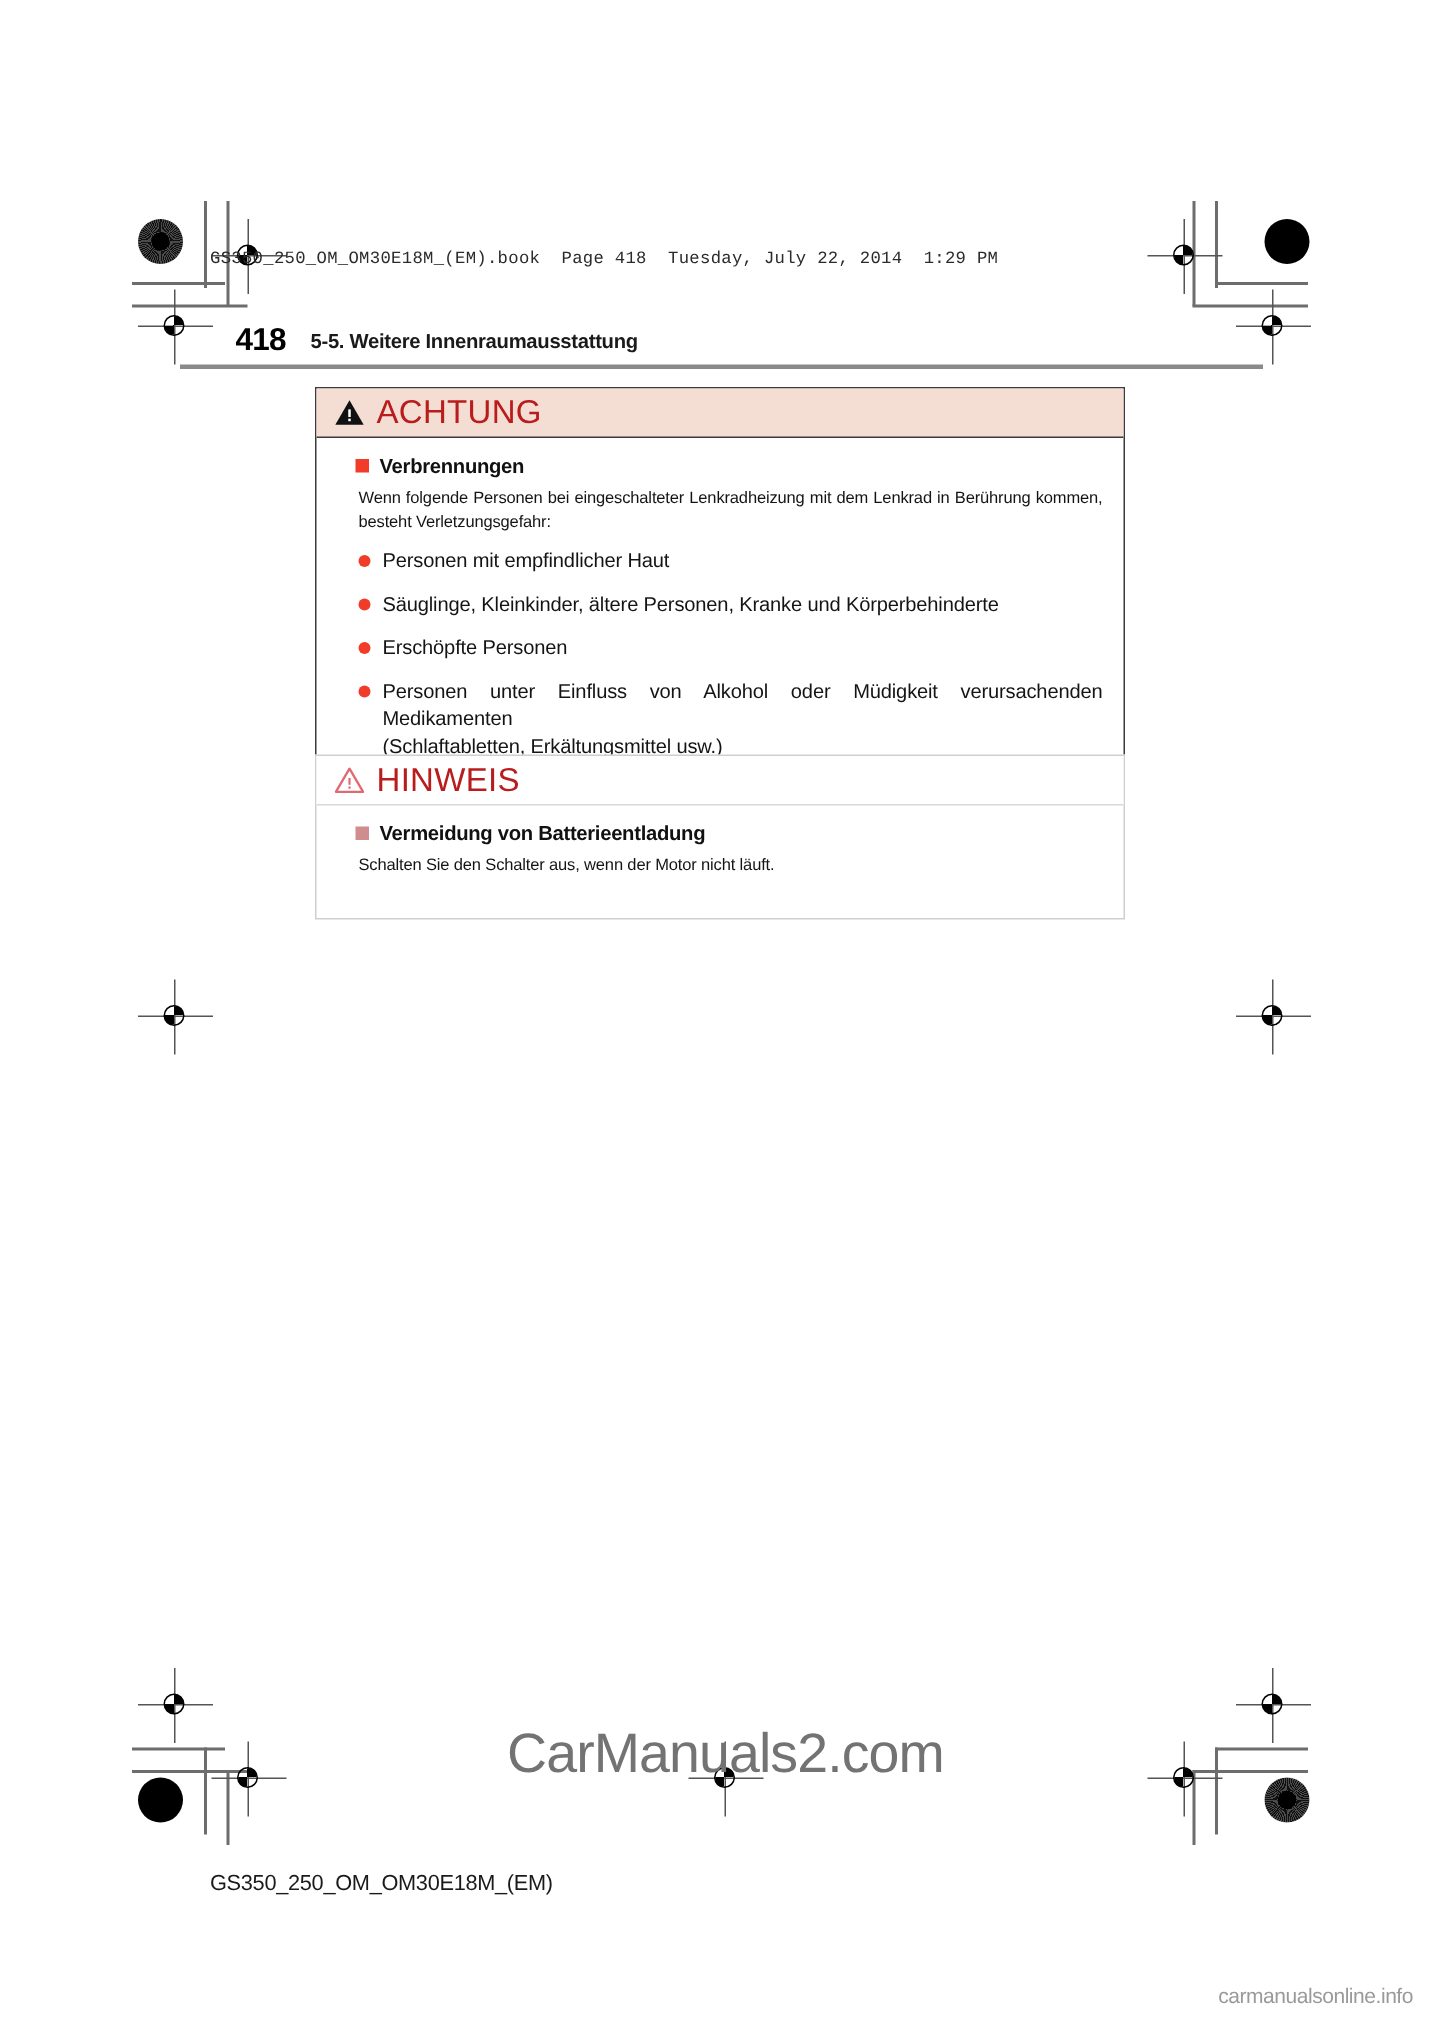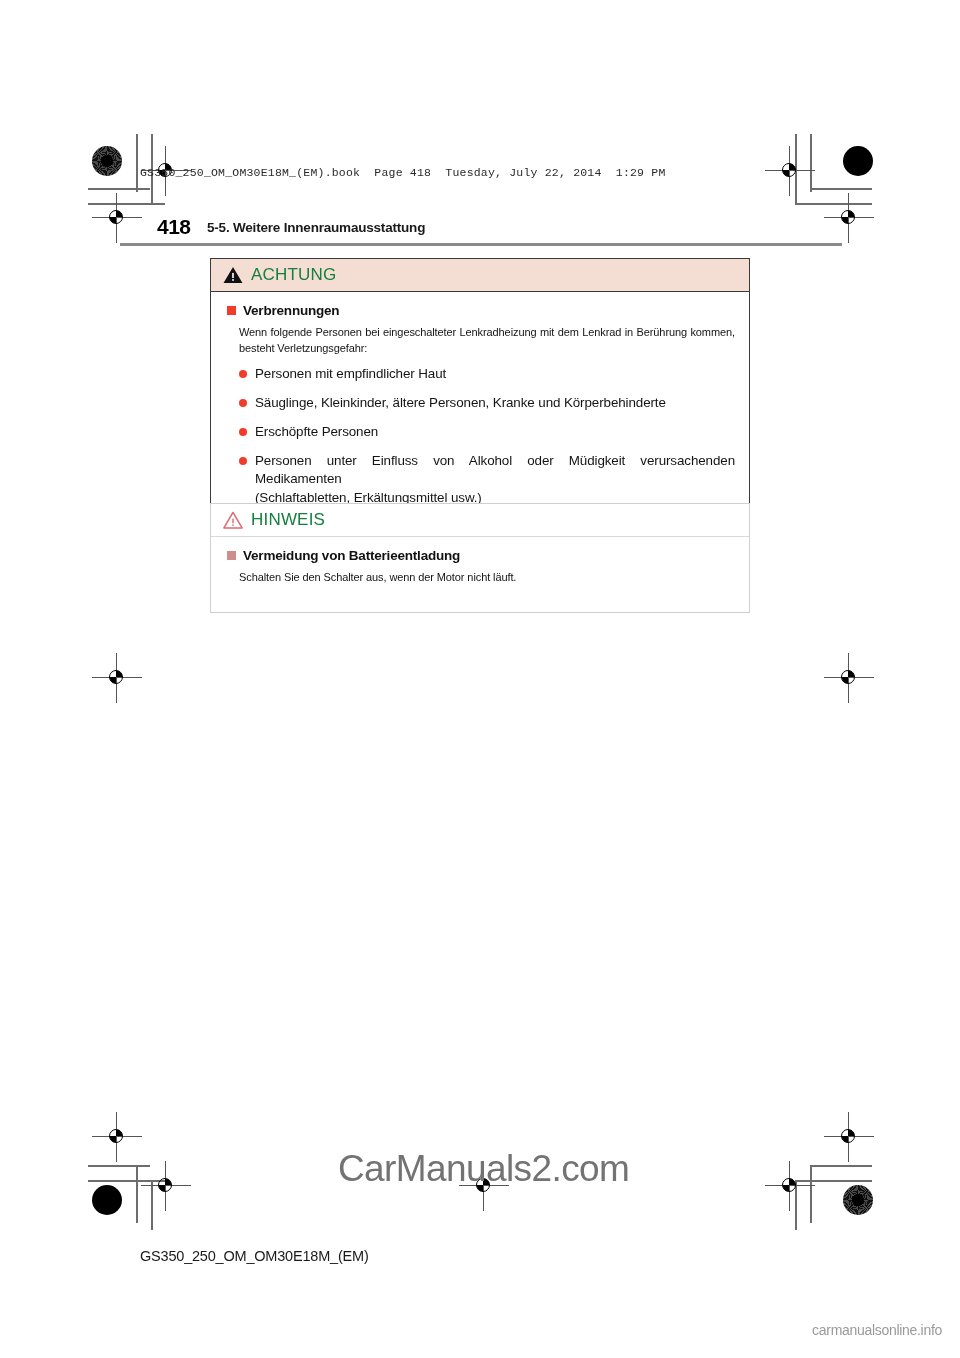--- a/index.html
+++ b/index.html
@@ -136,41 +136,41 @@
     background: #f4ddd2;
     border-bottom: 1.6px solid #3b3b3b;
     height: 33px;
   }
   .box.notice .box-head {
     background: #ffffff;
     border-bottom: 1.2px solid #d8d8d8;
     height: 33px;
   }
   .box-head-label {
-    font-size: 17px;
-    color: #15803d;
+    font-size: 22px;
+    color: #b91c1c;
     letter-spacing: 0.2px;
   }
   .box-body {
     padding: 11px 14px 15px 14px;
   }
   .box.notice .box-body {
     padding: 11px 14px 24px 14px;
   }
 
   
   .tri-solid { width: 20px; height: 18px; display: block; }
   .tri-outline { width: 20px; height: 18px; display: block; }
 
   
   .sub-head {
     display: flex;
     align-items: baseline;
     gap: 7px;
-    margin: 0 0 7px 2px;
+    margin: 0 0 7px 12px;
   }
   .sq {
     display: inline-block;
     width: 9px; height: 9px;
     flex: none;
     position: relative;
     top: 0px;
   }
   .sq.red { background: #f03c28; }
   .sq.mauve { background: #cf8d8d; }

